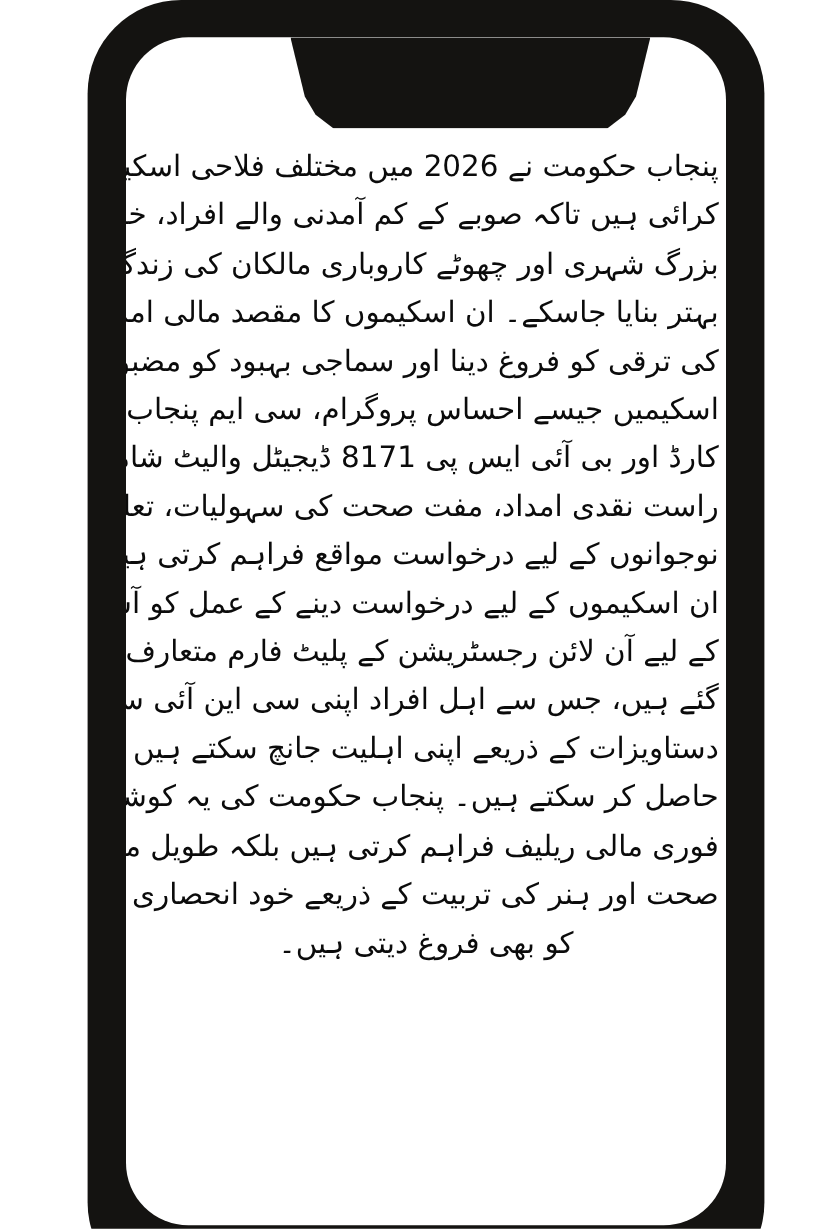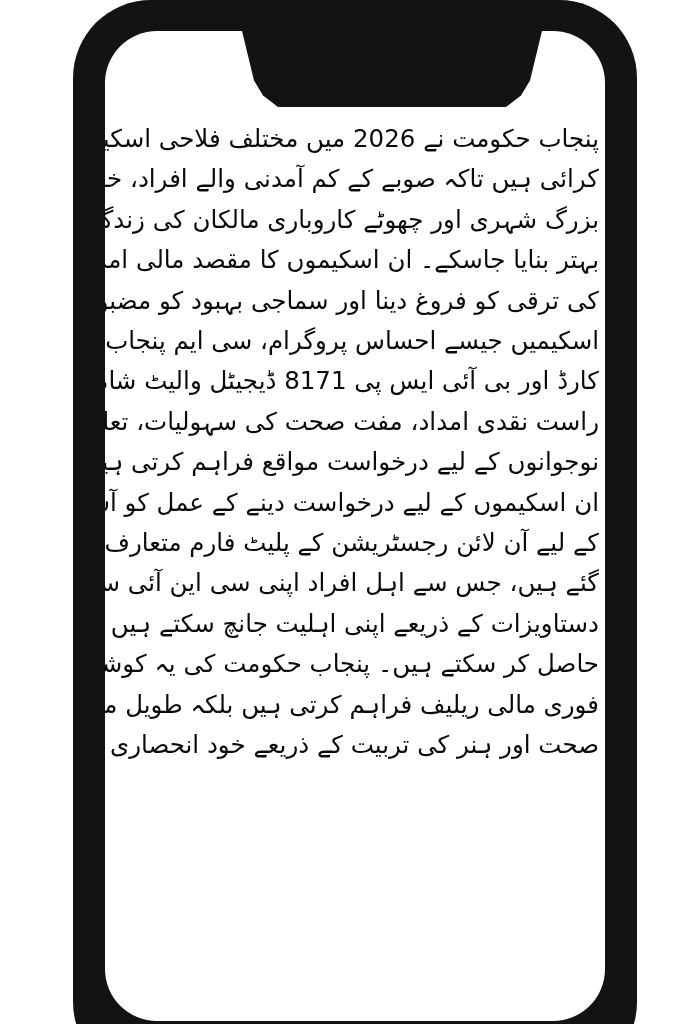--- a/index.html
+++ b/index.html
@@ -51,16 +51,17 @@
         <span class="line">نوجوانوں کے لیے درخواست مواقع فراہم کرتی ہیں۔</span>
       </div>
       <div>
         <span class="line">ان اسکیموں کے لیے درخواست دینے کے عمل کو آسان بنانے</span>
         <span class="line">کے لیے آن لائن رجسٹریشن کے پلیٹ فارم متعارف کرائے</span>
         <span class="line">گئے ہیں، جس سے اہل افراد اپنی سی این آئی سی نمبر یا دیگر شناختی</span>
         <span class="line">دستاویزات کے ذریعے اپنی اہلیت جانچ سکتے ہیں اور مالی امداد</span>
         <span class="line">حاصل کر سکتے ہیں۔ پنجاب حکومت کی یہ کوششیں نہ صرف</span>
         <span class="line">فوری مالی ریلیف فراہم کرتی ہیں بلکہ طویل مدتی ترقی کے لیے تعلیم،</span>
         <span class="line">صحت اور ہنر کی تربیت کے ذریعے خود انحصاری اور سماجی استحکام</span>
+        <span class="line">کو بھی فروغ دیتی ہیں۔</span>
       </div>
     </div>
   </div>
 </div>
 
 </body></html>

